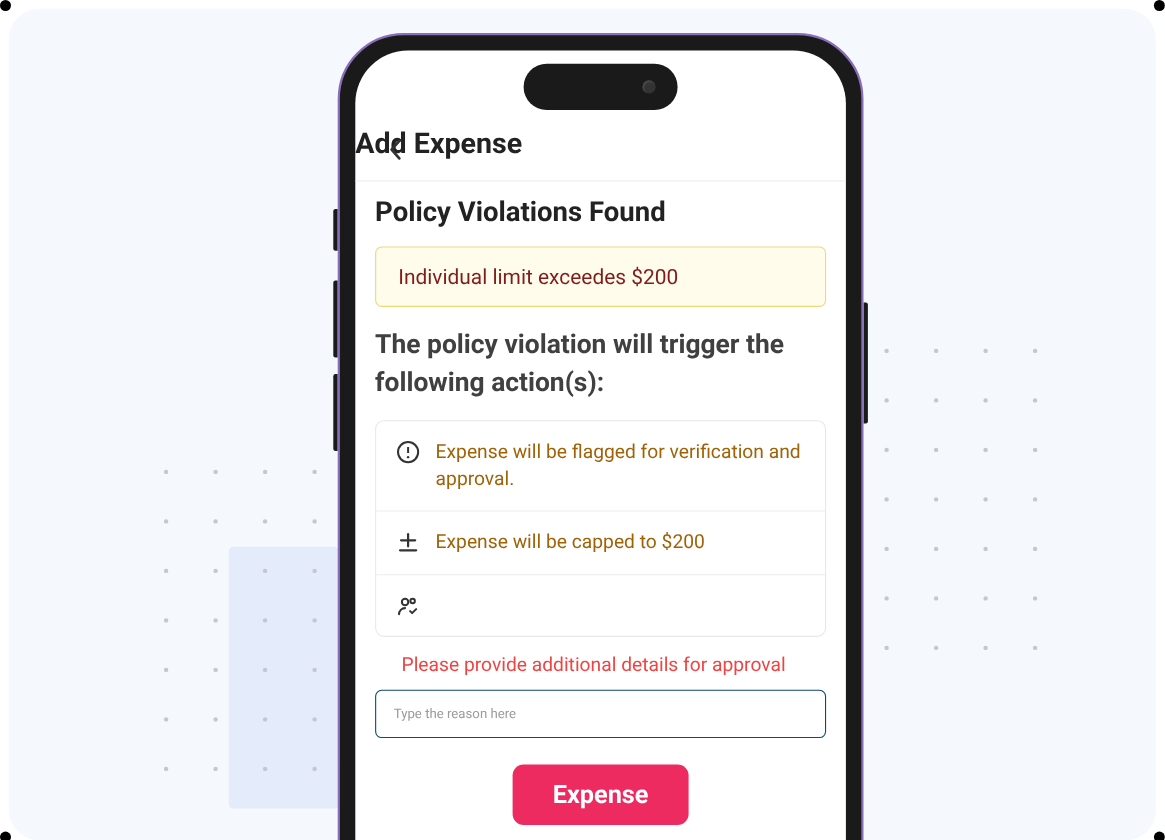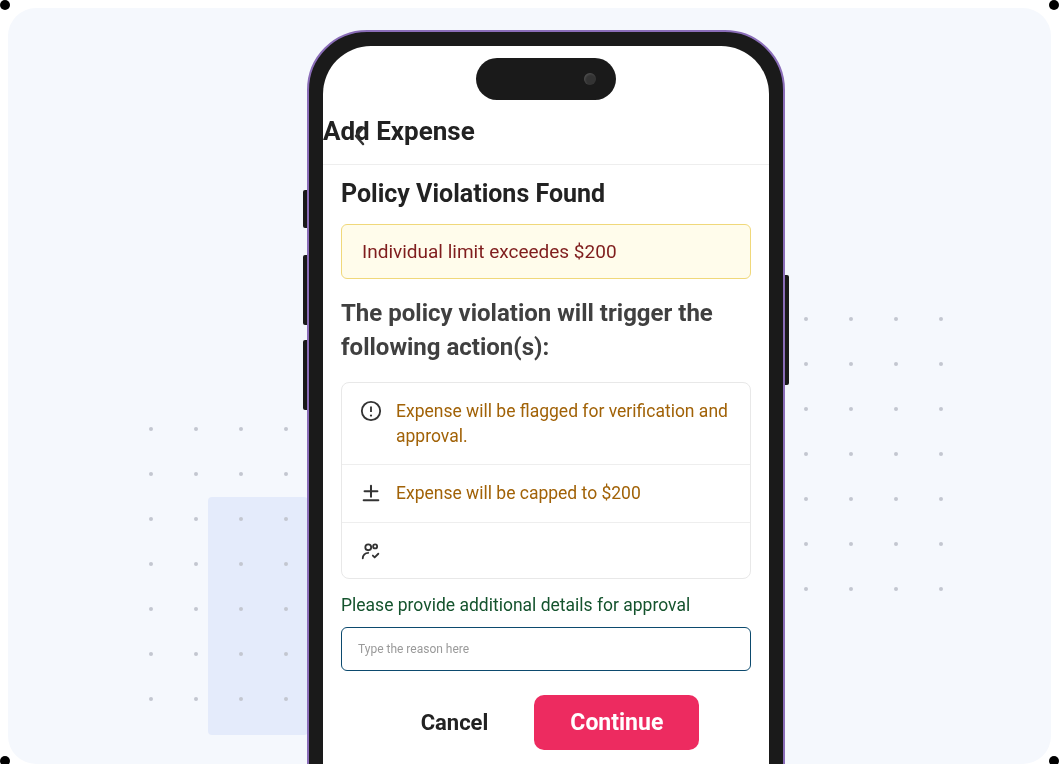--- a/index.html
+++ b/index.html
@@ -187,22 +187,23 @@
       margin-top: 1px;
     }
     .action-text {
       font-size: 17.5px;
       color: #a16207;
       line-height: 1.4;
     }
     .action-text b { font-weight: 700; }
     .details-label {
       font-size: 17.5px;
-      color: #14532d;
+      color: #ef4444;
       margin-bottom: 12px;
+      margin-left: 24px;
     }
     .reason-input {
       width: 100%;
       border: 1px solid #0c4a6e;
       border-radius: 6px;
       padding: 14px 16px;
       font-size: 12px;
       color: #888;
       font-family: inherit;
     }
@@ -360,18 +361,17 @@
             </div>
           </div>
         </div>
 
         <div class="details-label">Please provide additional details for approval</div>
 
         <input class="reason-input" type="text" placeholder="Type the reason here" style="">
       </div>
 
       <div class="button-row">
-        <div class="btn-cancel">Cancel</div>
-        <div class="btn-continue">Continue</div>
+        <div class="btn-continue">Expense</div>
       </div>
     </div>
   </div>
 </div>
 
 </body></html>

